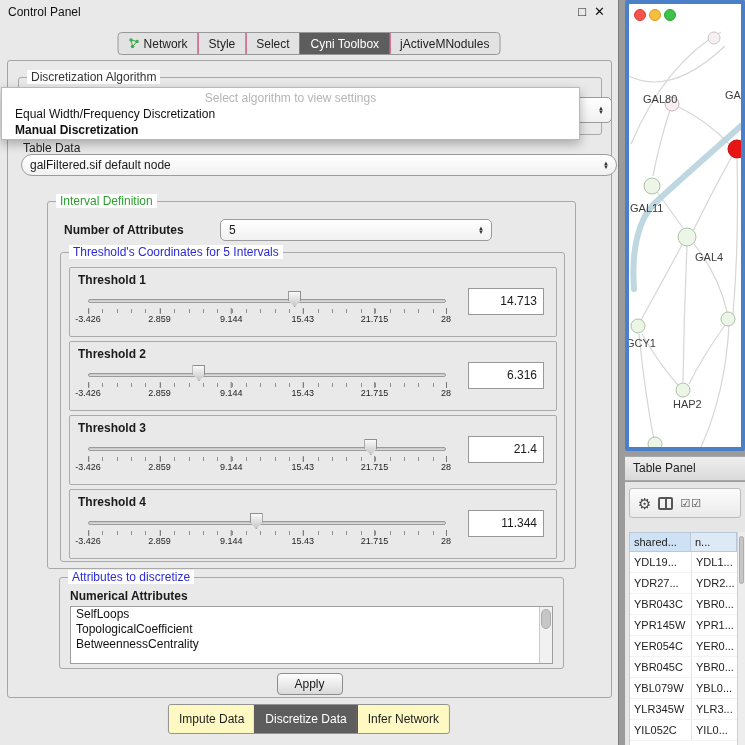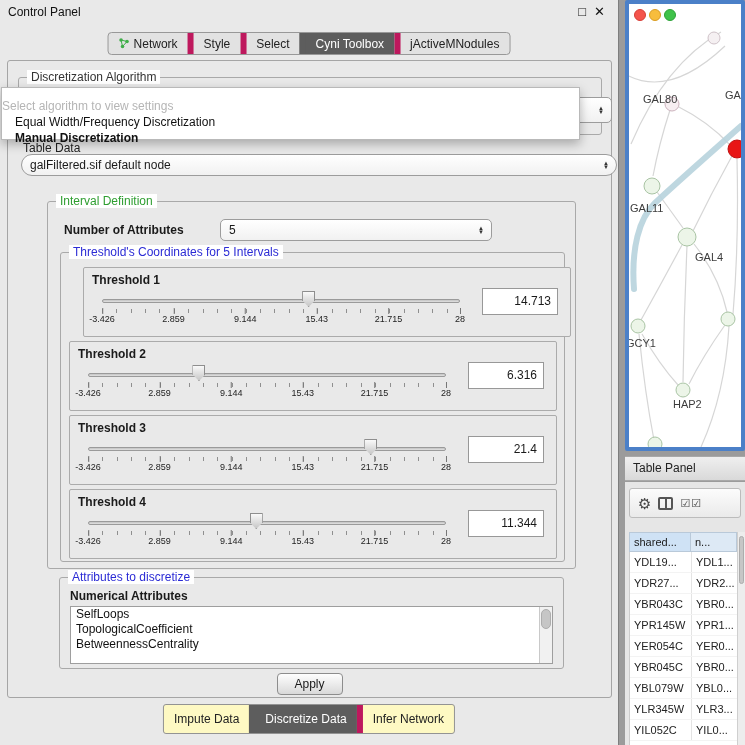--- a/index.html
+++ b/index.html
@@ -8,21 +8,21 @@
 
   
   #control-panel{position:absolute;left:0;top:0;width:619px;height:745px;background:#e9e9e9;border-right:1px solid #7e7e7e;}
   .cp-title{position:absolute;left:8px;top:5px;font-size:12px;color:#111;}
   .win-btn{position:absolute;top:4px;font-size:13px;color:#111;cursor:default;}
   .win-btn.float{right:32px;}
   .win-btn.close{right:13px;font-weight:bold;}
 
   .top-tabbar{position:absolute;left:50%;top:32px;transform:translateX(-50%);display:flex;align-items:stretch;
     border:1px solid #989898;border-radius:4px;background:#e2e2e2;height:23px;overflow:hidden;white-space:nowrap;}
-  .tab{display:flex;align-items:center;gap:4px;padding:0 10px;border-left:6px solid #be185d;font-size:12px;color:#222;}
+  .tab{display:flex;align-items:center;gap:4px;padding:0 10px;border-left:1px solid #be185d;font-size:12px;color:#222;}
   .tab:first-child{border-left:none;}
   .tab.selected{background:#5d5d5d;color:#fff;border-left-color:#5d5d5d;}
 
   .cp-inner{position:absolute;left:7px;top:60px;width:605px;height:638px;border:1px solid #a5a5a5;border-radius:3px;background:#e9e9e9;}
 
   .group{position:absolute;border:1px solid #a9a9a9;border-radius:3px;}
   .group-title{position:absolute;top:-8px;left:8px;background:#ffffff;padding:0 4px;font-size:12px;white-space:nowrap;}
   .gt-green{color:#2e9e30;}
   .gt-blue{color:#2b2bd5;}
   .gt-plain{color:#333;}
@@ -30,21 +30,21 @@
   .algo-group{left:10px;top:16px;width:584px;height:58px;}
 
   .combo{position:absolute;height:22px;background:linear-gradient(#ffffff,#f1f1f1);border:1px solid #9c9c9c;border-radius:5px;
     display:flex;align-items:center;font-size:12px;}
   .combo-text{flex:1;padding-left:8px;overflow:hidden;white-space:nowrap;}
   .spin{width:14px;display:flex;flex-direction:column;align-items:center;justify-content:center;line-height:4px;font-size:6px;color:#333;margin-right:3px;}
   .combo-frag{left:556px;top:36px;width:48px;height:26px;z-index:5;justify-content:flex-end;}
 
   .popup{position:absolute;left:-7px;top:26px;width:579px;height:53px;background:#fff;border:1px solid #b9b9b9;
     box-shadow:0 4px 10px rgba(0,0,0,.28);z-index:40;}
-  .popup-placeholder{height:15px;line-height:15px;text-align:left;color:#b5b5b5;font-size:12px;margin-top:11px;}
+  .popup-placeholder{height:15px;line-height:15px;text-align:center;color:#b5b5b5;font-size:12px;margin-top:3px;}
   .popup-opt{height:16px;line-height:16px;padding-left:13px;font-size:12px;color:#111;}
   .popup-opt.bold{font-weight:bold;}
 
   .td-label{position:absolute;left:15px;top:80px;font-size:12px;color:#222;}
   .table-data-combo{left:13px;top:93px;width:596px;border-radius:11px;}
 
   .interval-group{left:39px;top:140px;width:529px;height:368px;}
   .noi-label{position:absolute;left:16px;top:21px;font-weight:bold;font-size:12px;}
   .noi-combo{left:172px;top:17px;width:272px;}
 
@@ -177,21 +177,21 @@
         <span class="combo-text">5</span>
         <span class="spin">
             <span>▲</span>
             <span>▼</span>
           </span>
       </div>
 
       <div class="thresholds-group">
         <span class="group-title gt-blue">Threshold's Coordinates for 5 Intervals</span>
         <div>
-            <div class="threshold" style="top: 14px; margin-left: 14px;">
+            <div class="threshold" style="top: 14px;">
     <div class="th-label">Threshold 1</div>
     <div class="slider">
       <div class="track"></div>
       <div class="ticks"></div>
       <div class="thumb" style="left: 218.137px;"></div>
       <div class="tick-labels">
                   <span class="tick" style="left: 18px;">-3.426</span>
                   <span class="tick" style="left: 89.6px;">2.859</span>
                   <span class="tick" style="left: 161.2px;">9.144</span>
                   <span class="tick" style="left: 232.8px;">15.43</span>

